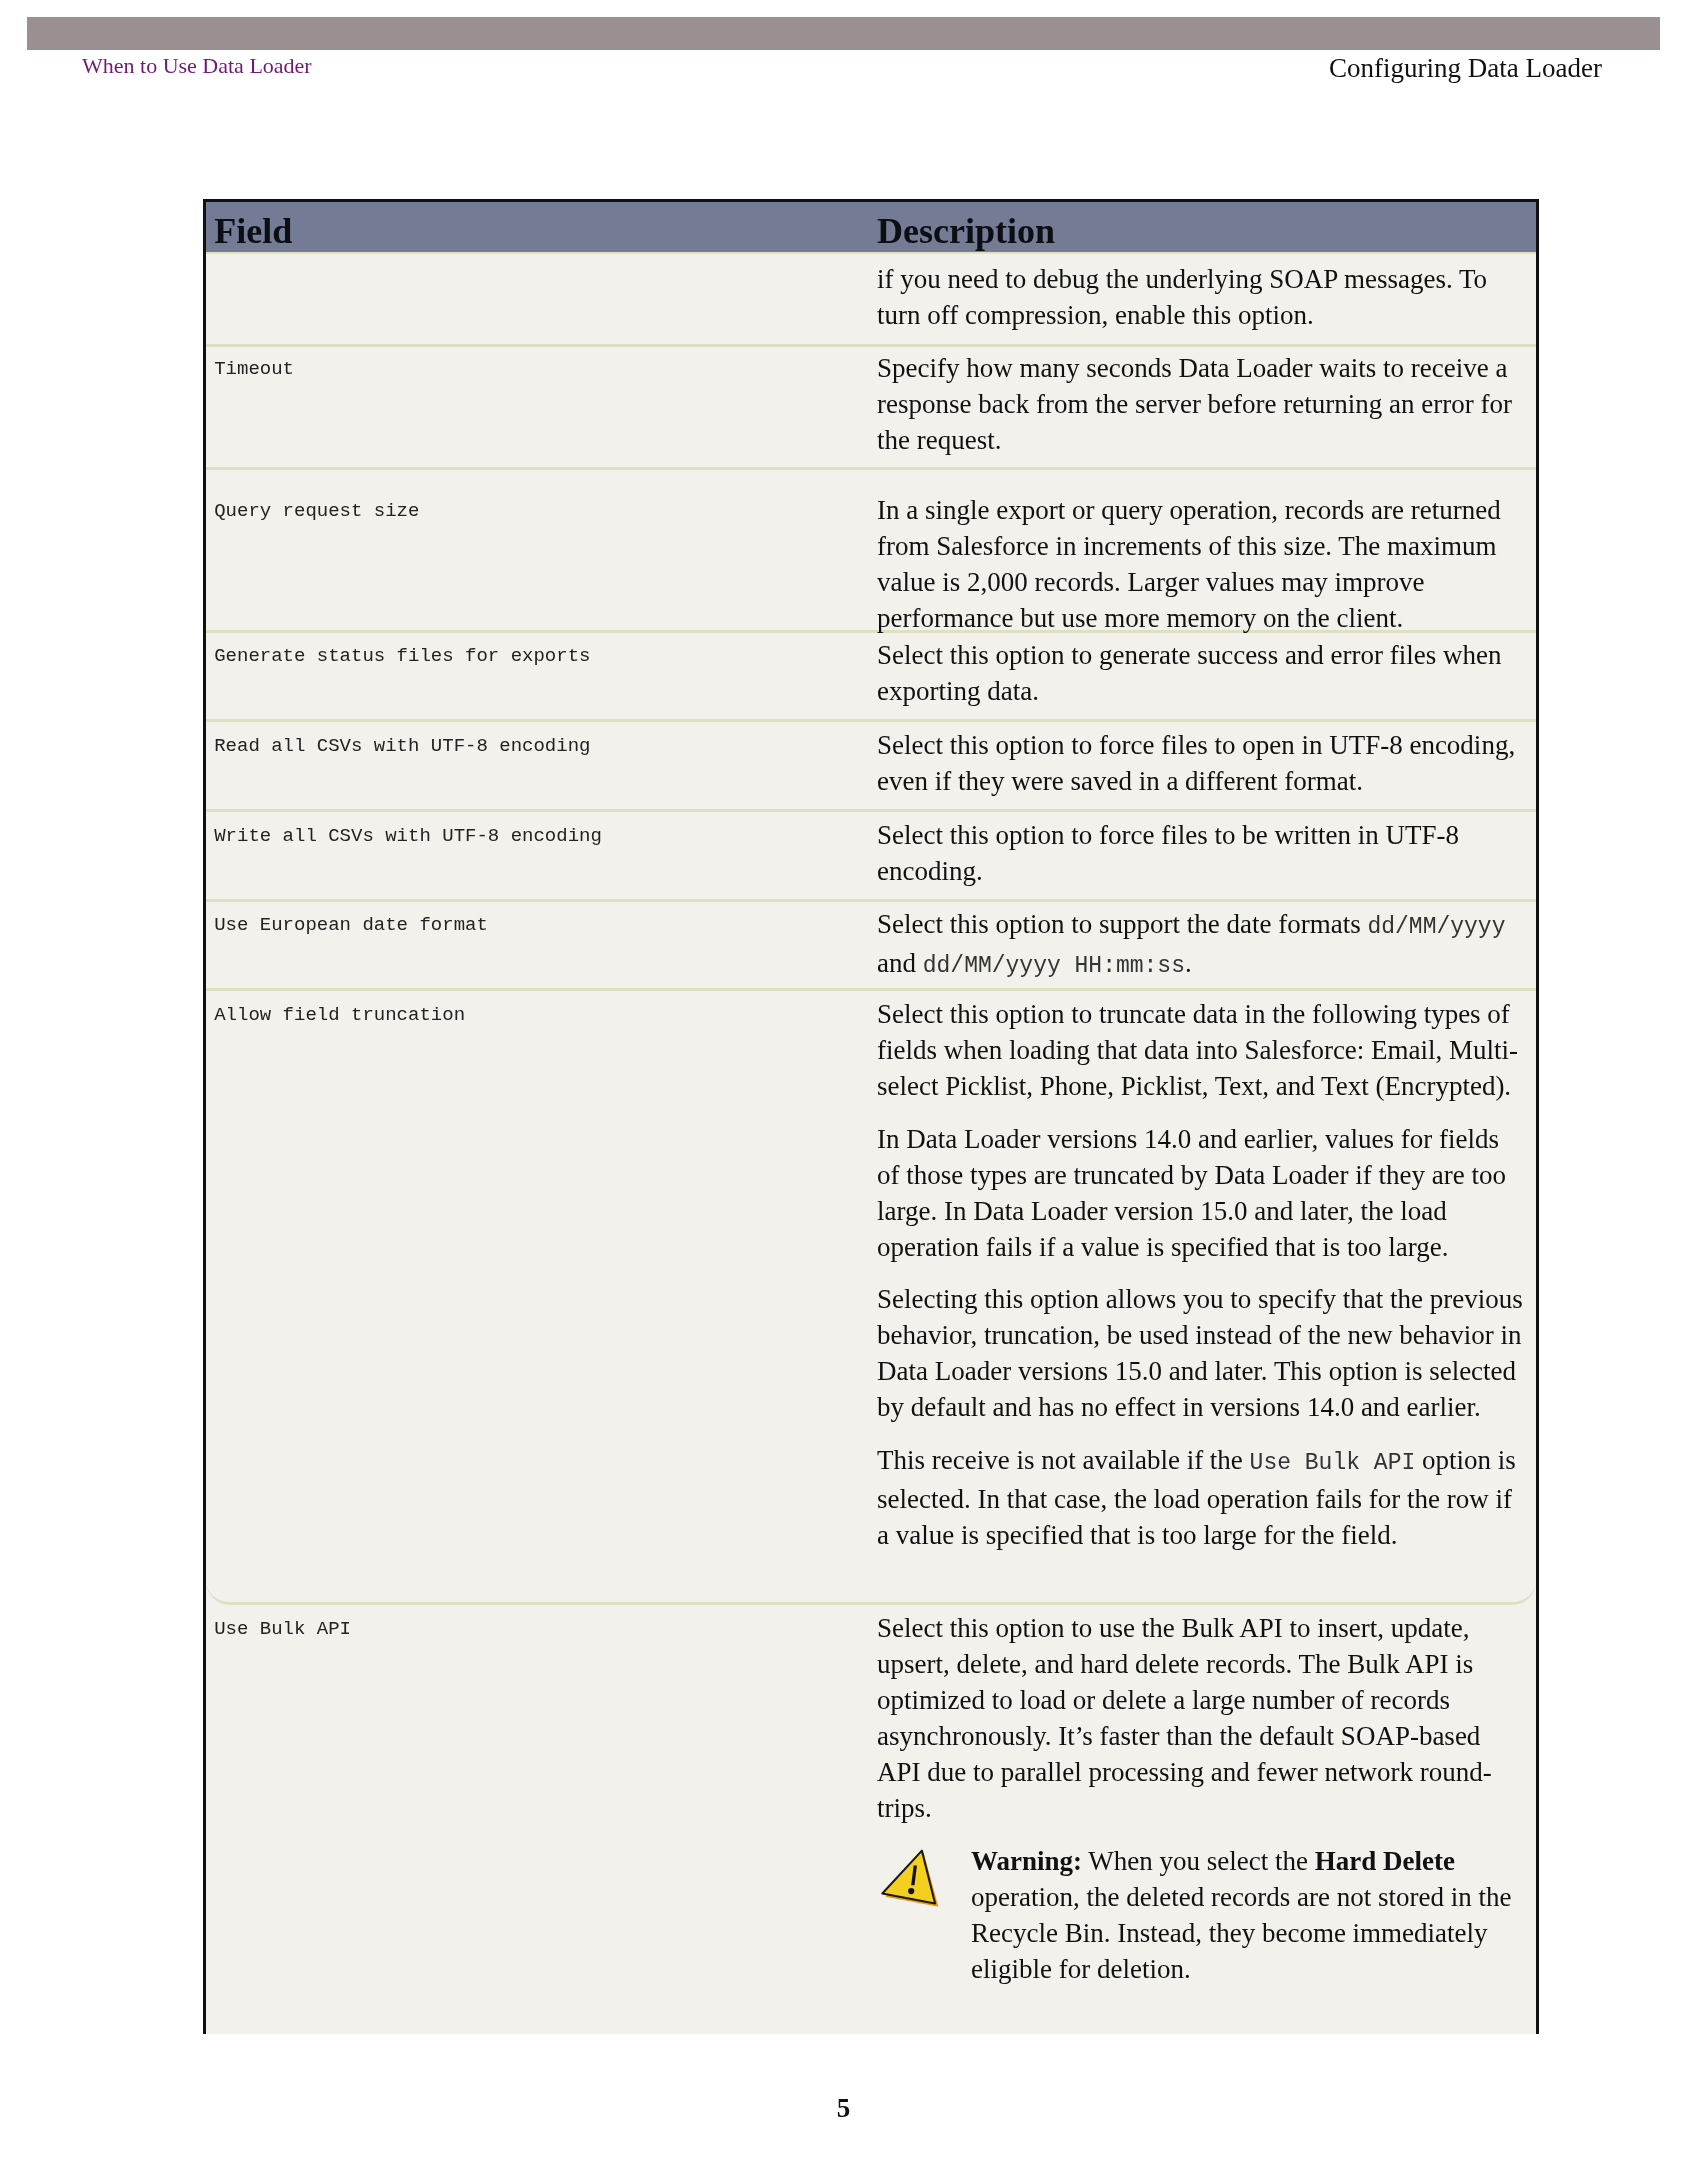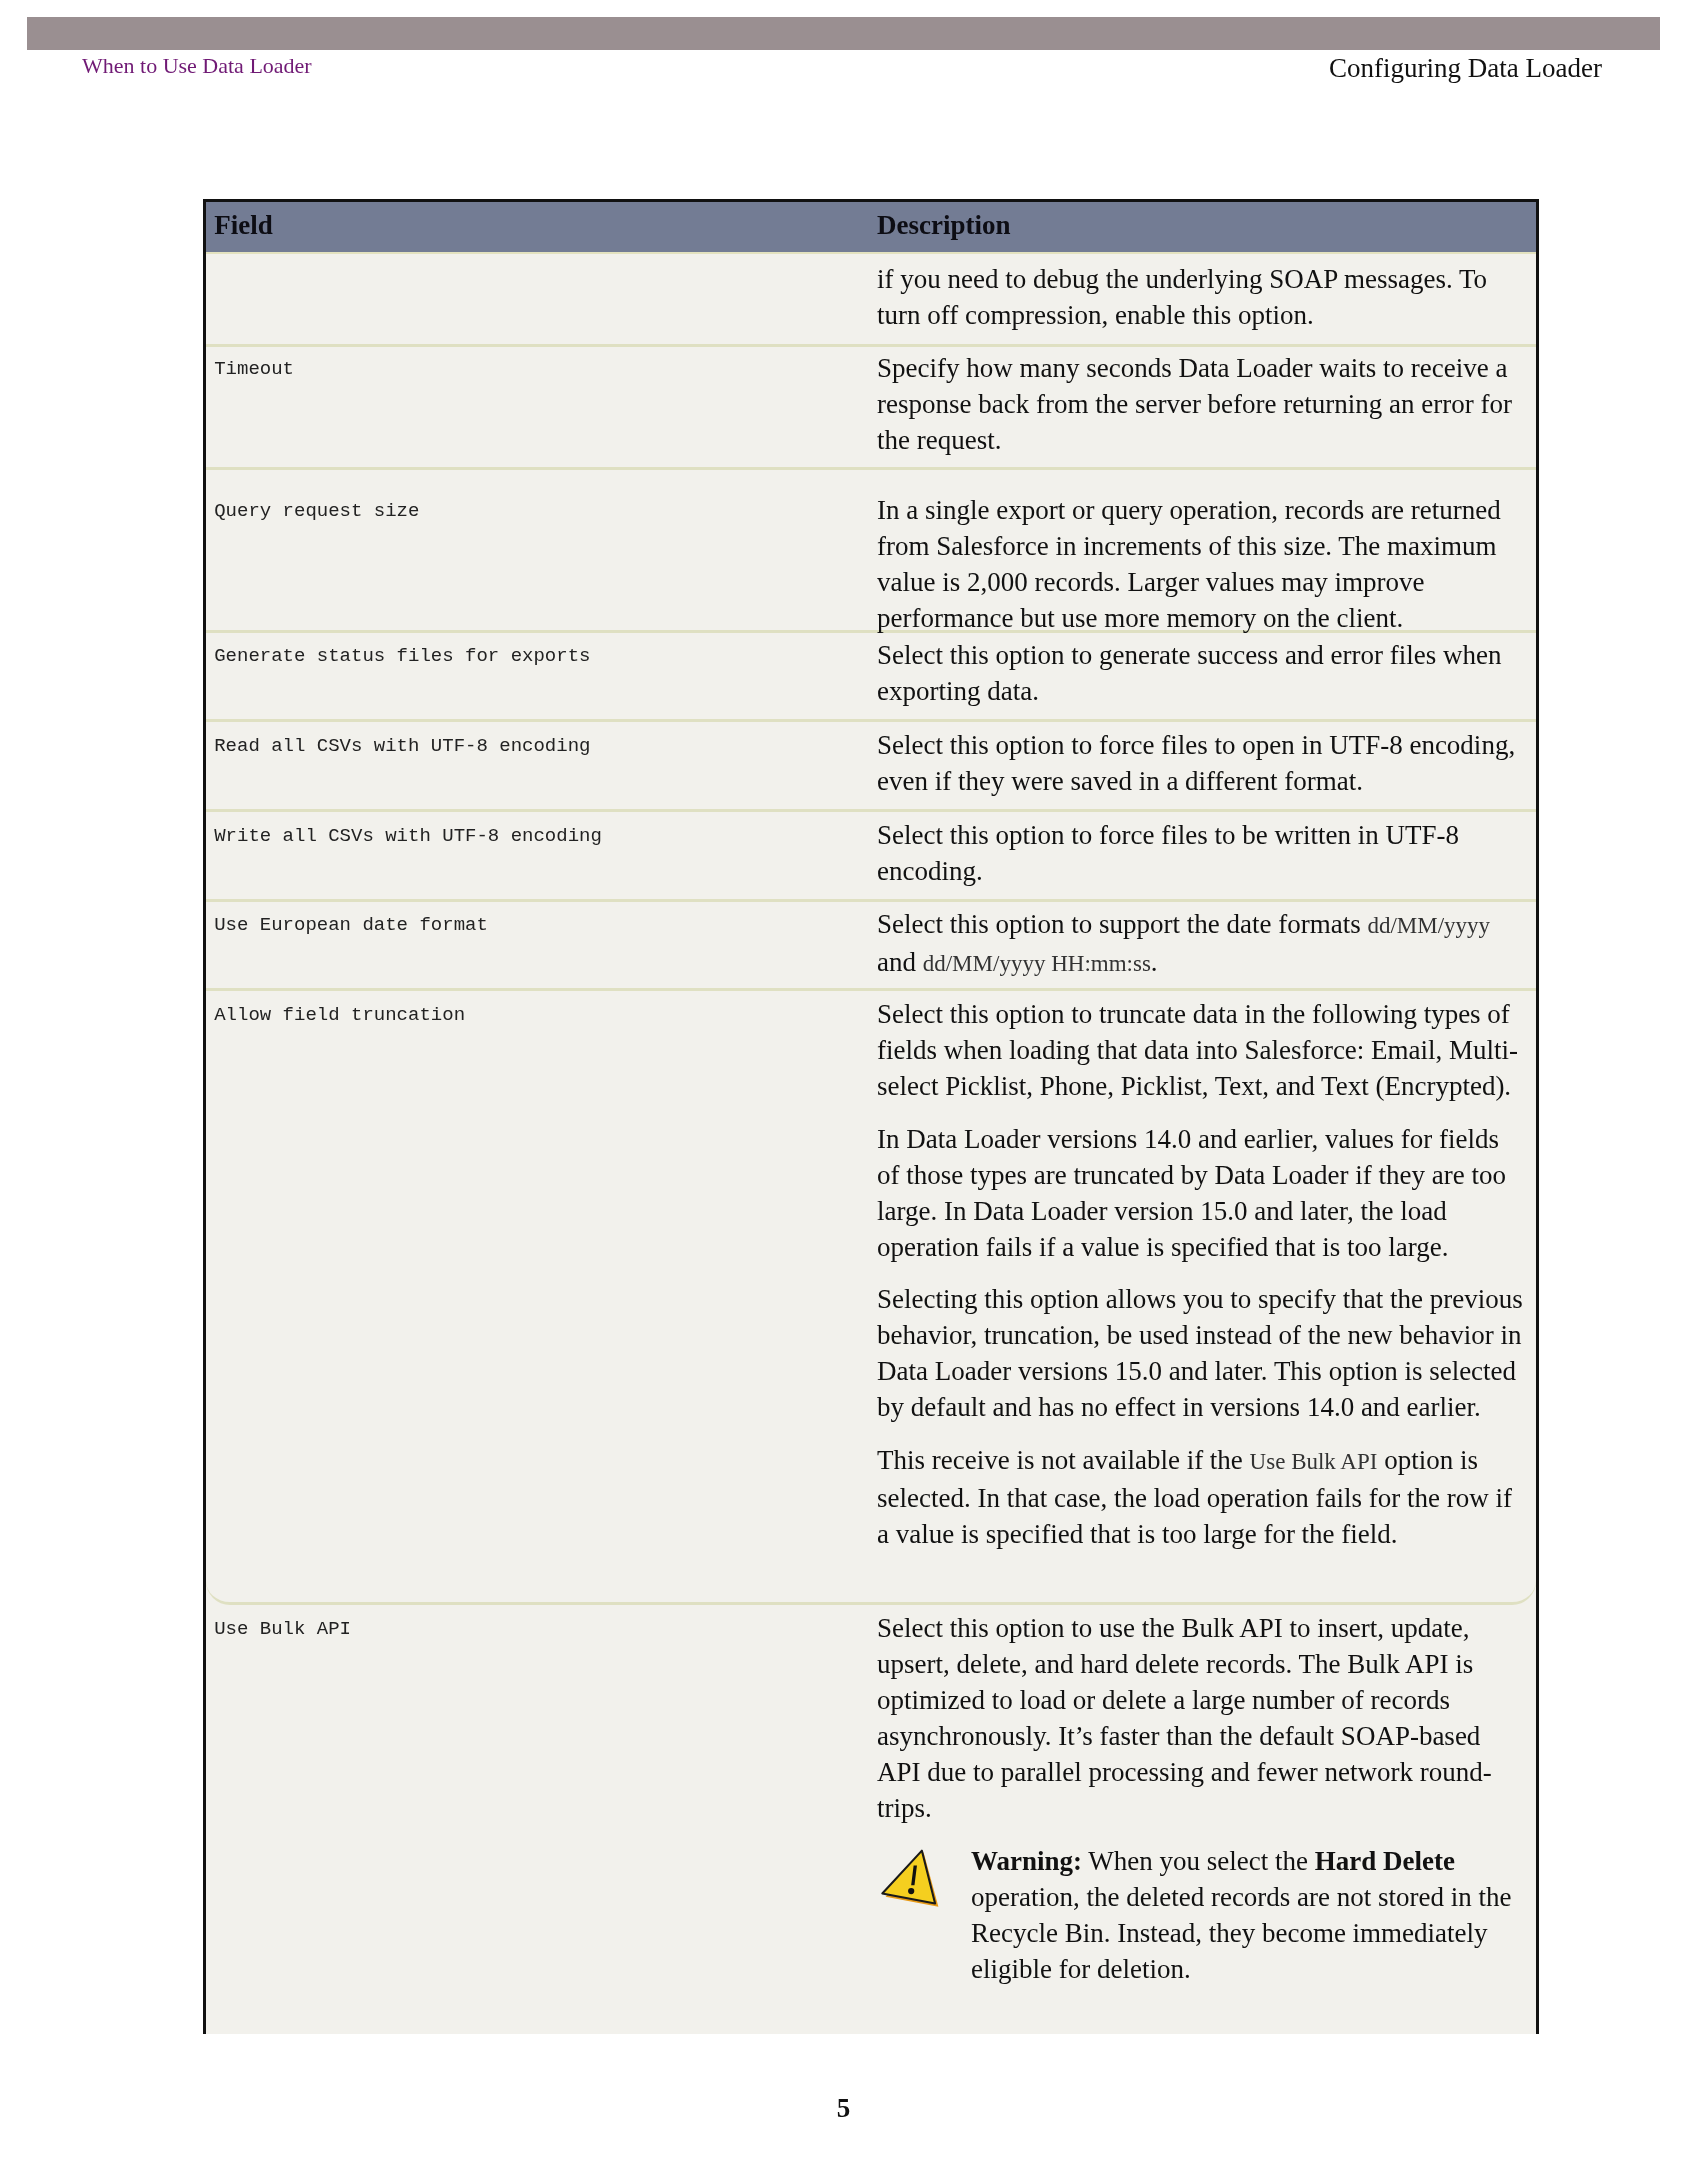--- a/index.html
+++ b/index.html
@@ -7,31 +7,31 @@
          font-family: "Liberation Serif", "DejaVu Serif", serif; color: #111; }
   .topbar { position: absolute; left: 27px; top: 16.5px; width: 1633px; height: 33px; background: #9a8f91; }
   .running-left { position: absolute; left: 82px; top: 53px; font-size: 22px; color: #701a75; }
   .running-right { position: absolute; right: 85px; top: 53px; font-size: 27px; color: #111; }
 
   .table { position: absolute; left: 203px; top: 199px; width: 1336px; height: 1835px;
            border-left: 3.3px solid #111; border-right: 3.3px solid #111; border-top: 3.3px solid #111;
            box-sizing: border-box; background: #f2f1ec; overflow: hidden; }
   .thead { position: absolute; left: 0; top: 0; right: 0; height: 50px; background: #737c94;
            border-bottom: 2.5px solid #e3e2bf; }
-  .th { position: absolute; top: 8.2px; font-weight: bold; font-size: 27px; color: #0d0d14; }
+  .th { position: absolute; top: 8.2px; font-weight: bold; font-size: 36px; color: #0d0d14; }
   .th.field { left: 8.2px; }
   .th.desc { left: 671px; }
 
   .row { position: absolute; left: 0; right: 0; border-bottom: 3.3px solid #dfe0c2; box-sizing: border-box; }
   .row.last { border-bottom: none; }
   .cell-field { position: absolute; left: 8.2px; top: 13px; font-family: "Liberation Mono", "DejaVu Sans Mono", monospace;
                 font-size: 19px; color: #222; white-space: pre; }
   .cell-desc { position: absolute; left: 671px; top: 5px; width: 647px; font-size: 27px; line-height: 36px; color: #111; }
   .cell-desc p { margin: 0 0 16.5px 0; }
-  .mono { font-family: Liberation Serif, serif; font-size: 23px; color: #333; }
+  .mono { font-family: Liberation Mono, monospace; font-size: 23px; color: #333; }
 
   .warning { position: relative; margin-top: 5px; padding-left: 94px; }
   .warning .icon { position: absolute; left: 1.6px; top: 6.6px; width: 66px; height: 66px; }
   .warning b { font-weight: bold; }
 
   .page-number { position: absolute; left: 0; width: 1687px; top: 2093px; text-align: center; font-size: 27px; font-weight: bold; color: #111; }
 </style>
 </head>
 <body>
 

